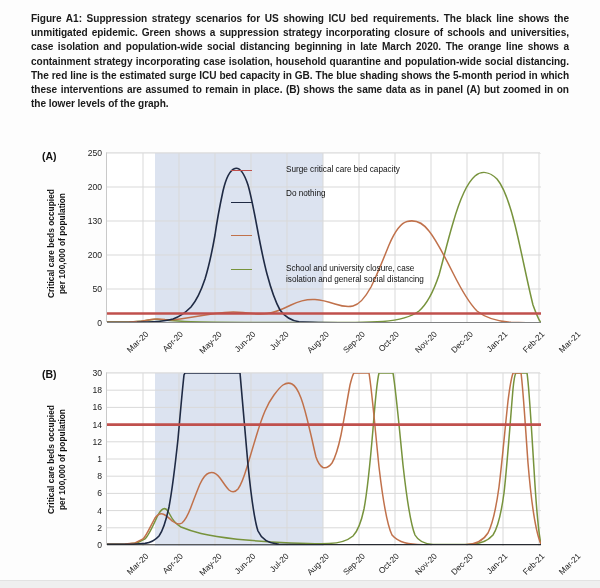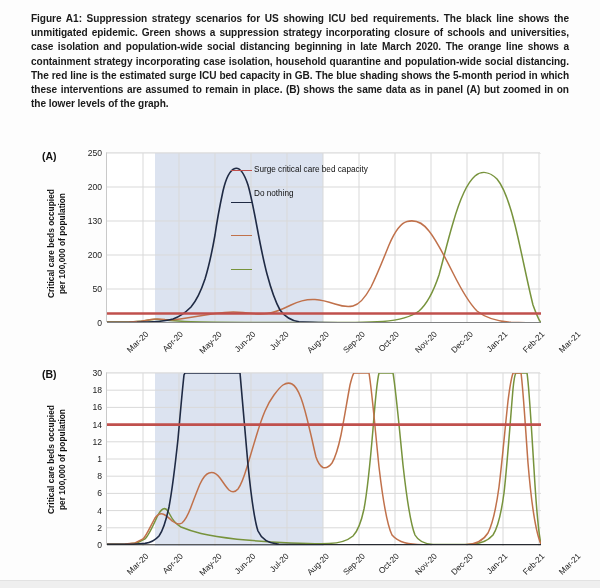--- a/index.html
+++ b/index.html
@@ -92,20 +92,21 @@
     transform-origin:right top;
     transform:rotate(-45deg);
     text-align:right;
   }
   .legend-item{
     position:absolute;
     font-size:8.2px;
     line-height:10.5px;
     color:#111;
     white-space:pre-line;
+    margin-left:32px;
   }
   .legend-swatch{
     position:absolute;
     height:0;
     border-top:1.7px solid #000;
     width:21px;
   }
   .hr-divider{
     position:absolute; left:0; bottom:0; width:600px; height:7px;
     background:#efefef;
@@ -193,20 +194,22 @@
 
         <div class="legend-swatch" style="left:124px; top:17px; border-top-color:#c0504d;"></div>
         <div class="legend-item" style="left:147px; top:12px;">Surge critical care bed capacity</div>
 
         <div class="legend-swatch" style="left:124px; top:49px; border-top-color:#1f2a44;"></div>
         <div class="legend-item" style="left:147px; top:36px;">Do nothing</div>
 
         <div class="legend-swatch" style="left:124px; top:82px; border-top-color:#c0714b;"></div>
 
         <div class="legend-swatch" style="left:124px; top:116px; border-top-color:#77933c;"></div>
+        <div class="legend-item" style="left:147px; top:111px;">School and university closure, case
+isolation and general social distancing</div>
 
         <div class="xtick" style="left:10px; top:176px;">Mar-20</div>
         <div class="xtick" style="left:46px; top:176px;">Apr-20</div>
         <div class="xtick" style="left:82px; top:176px;">May-20</div>
         <div class="xtick" style="left:118px; top:176px;">Jun-20</div>
         <div class="xtick" style="left:154px; top:176px;">Jul-20</div>
         <div class="xtick" style="left:190px; top:176px;">Aug-20</div>
         <div class="xtick" style="left:226px; top:176px;">Sep-20</div>
         <div class="xtick" style="left:262px; top:176px;">Oct-20</div>
         <div class="xtick" style="left:298px; top:176px;">Nov-20</div>

